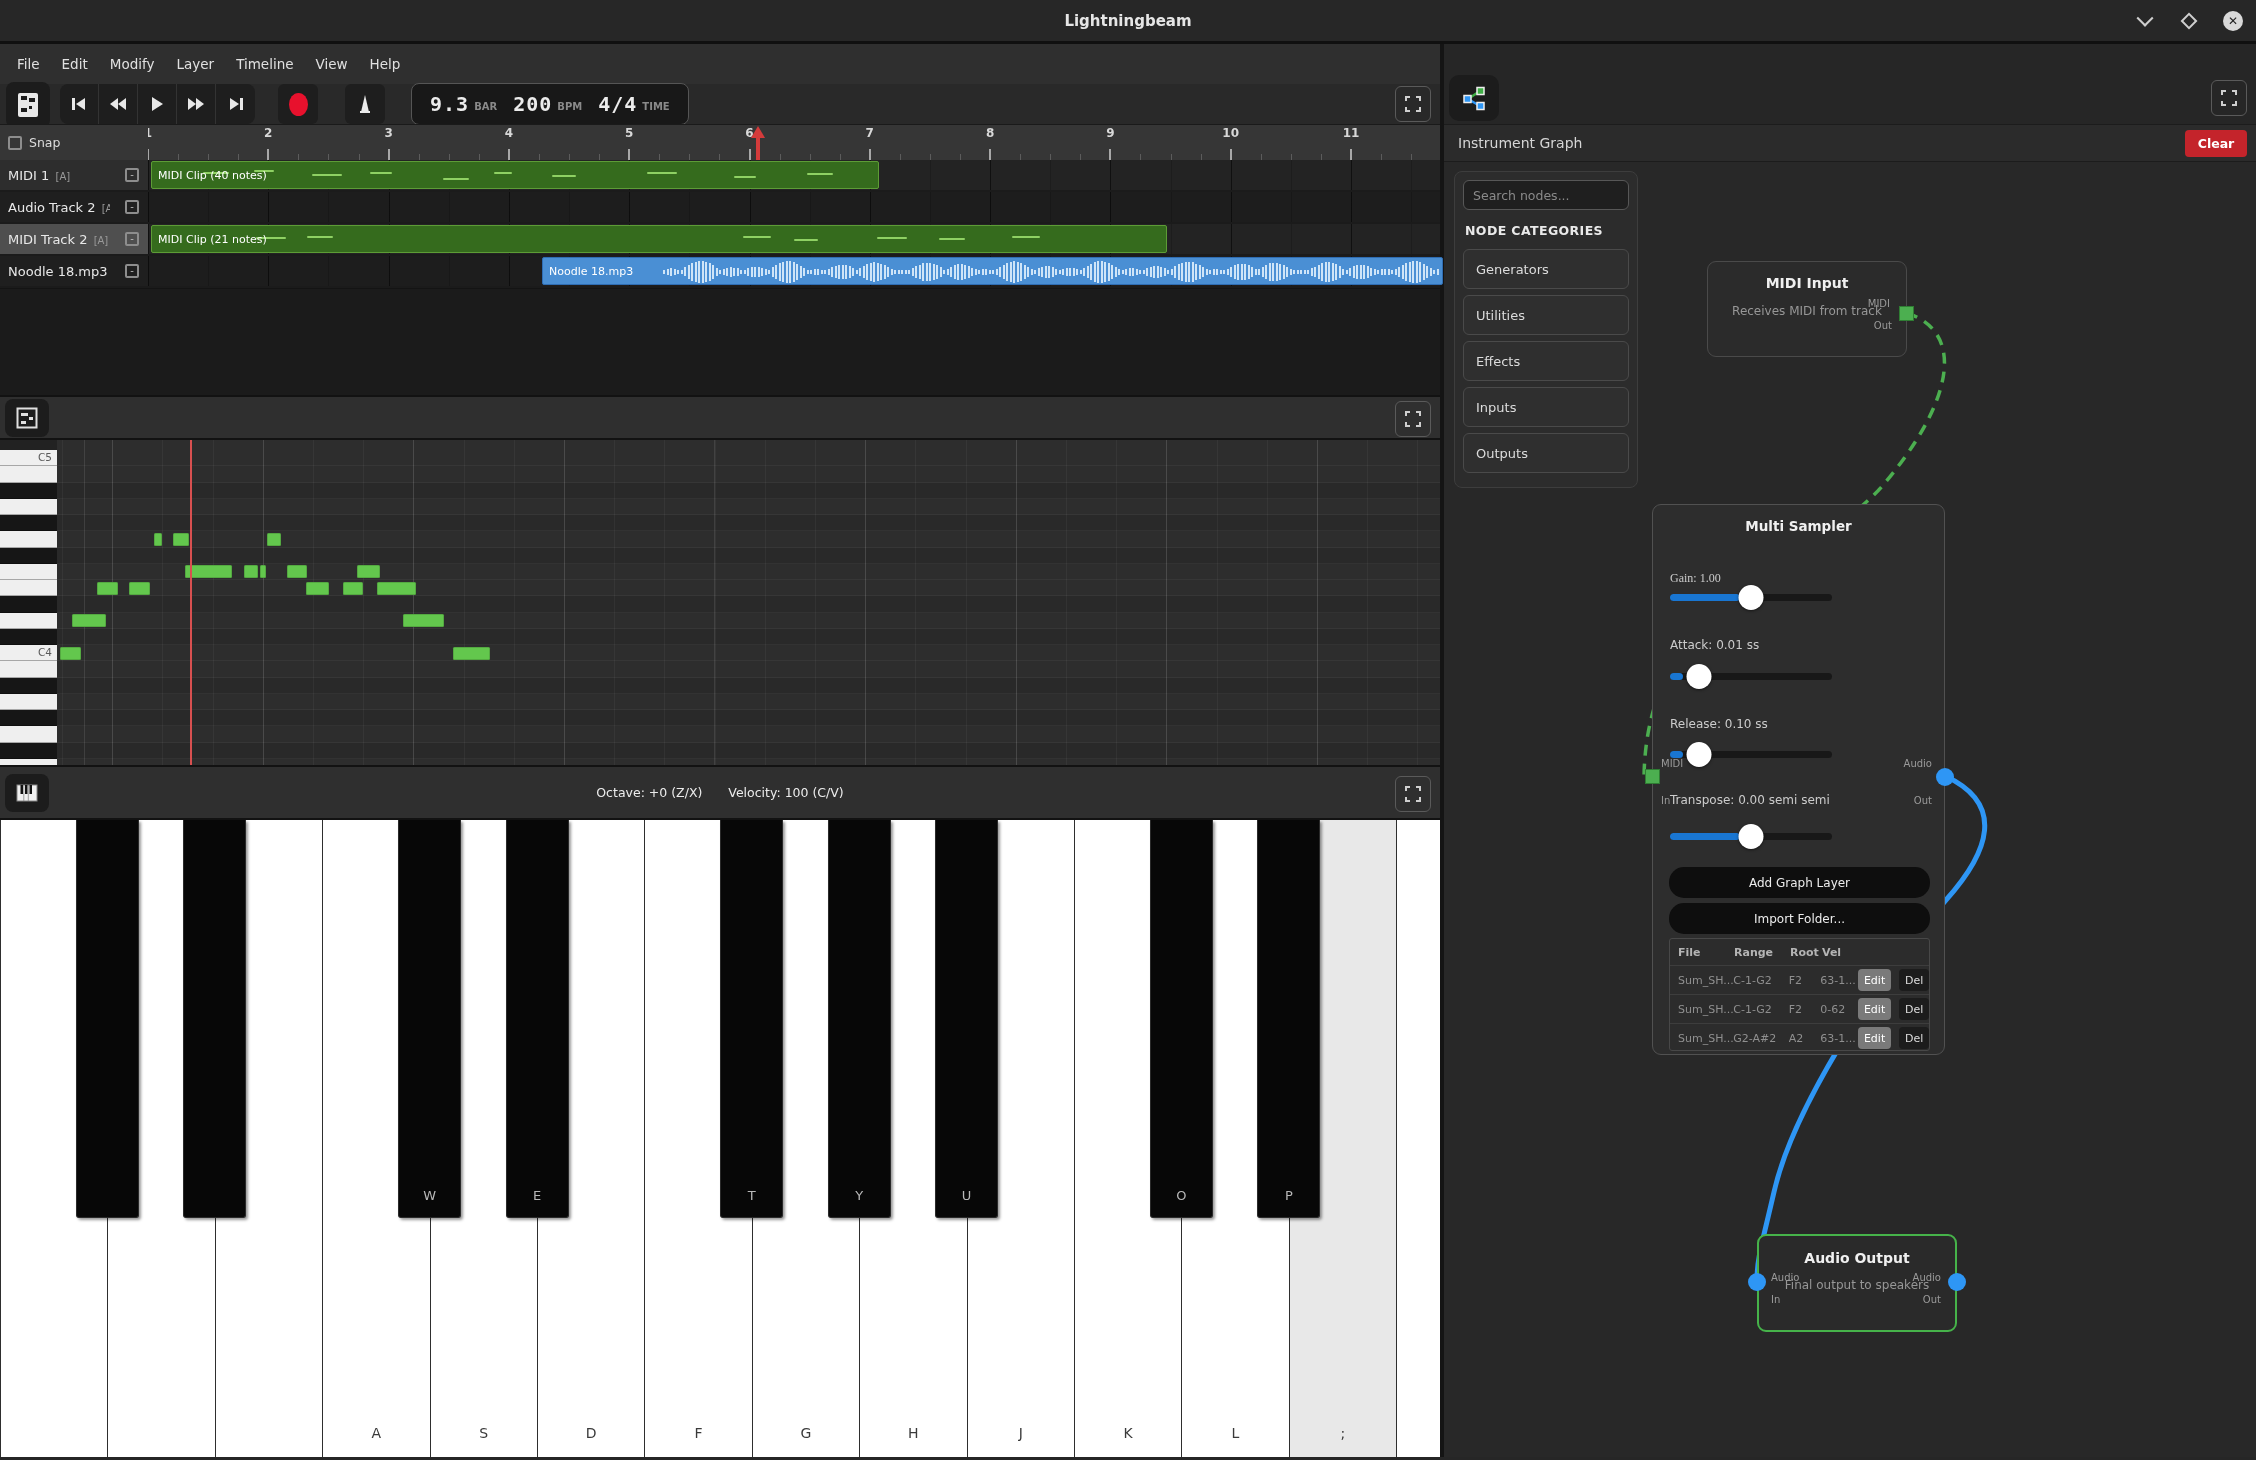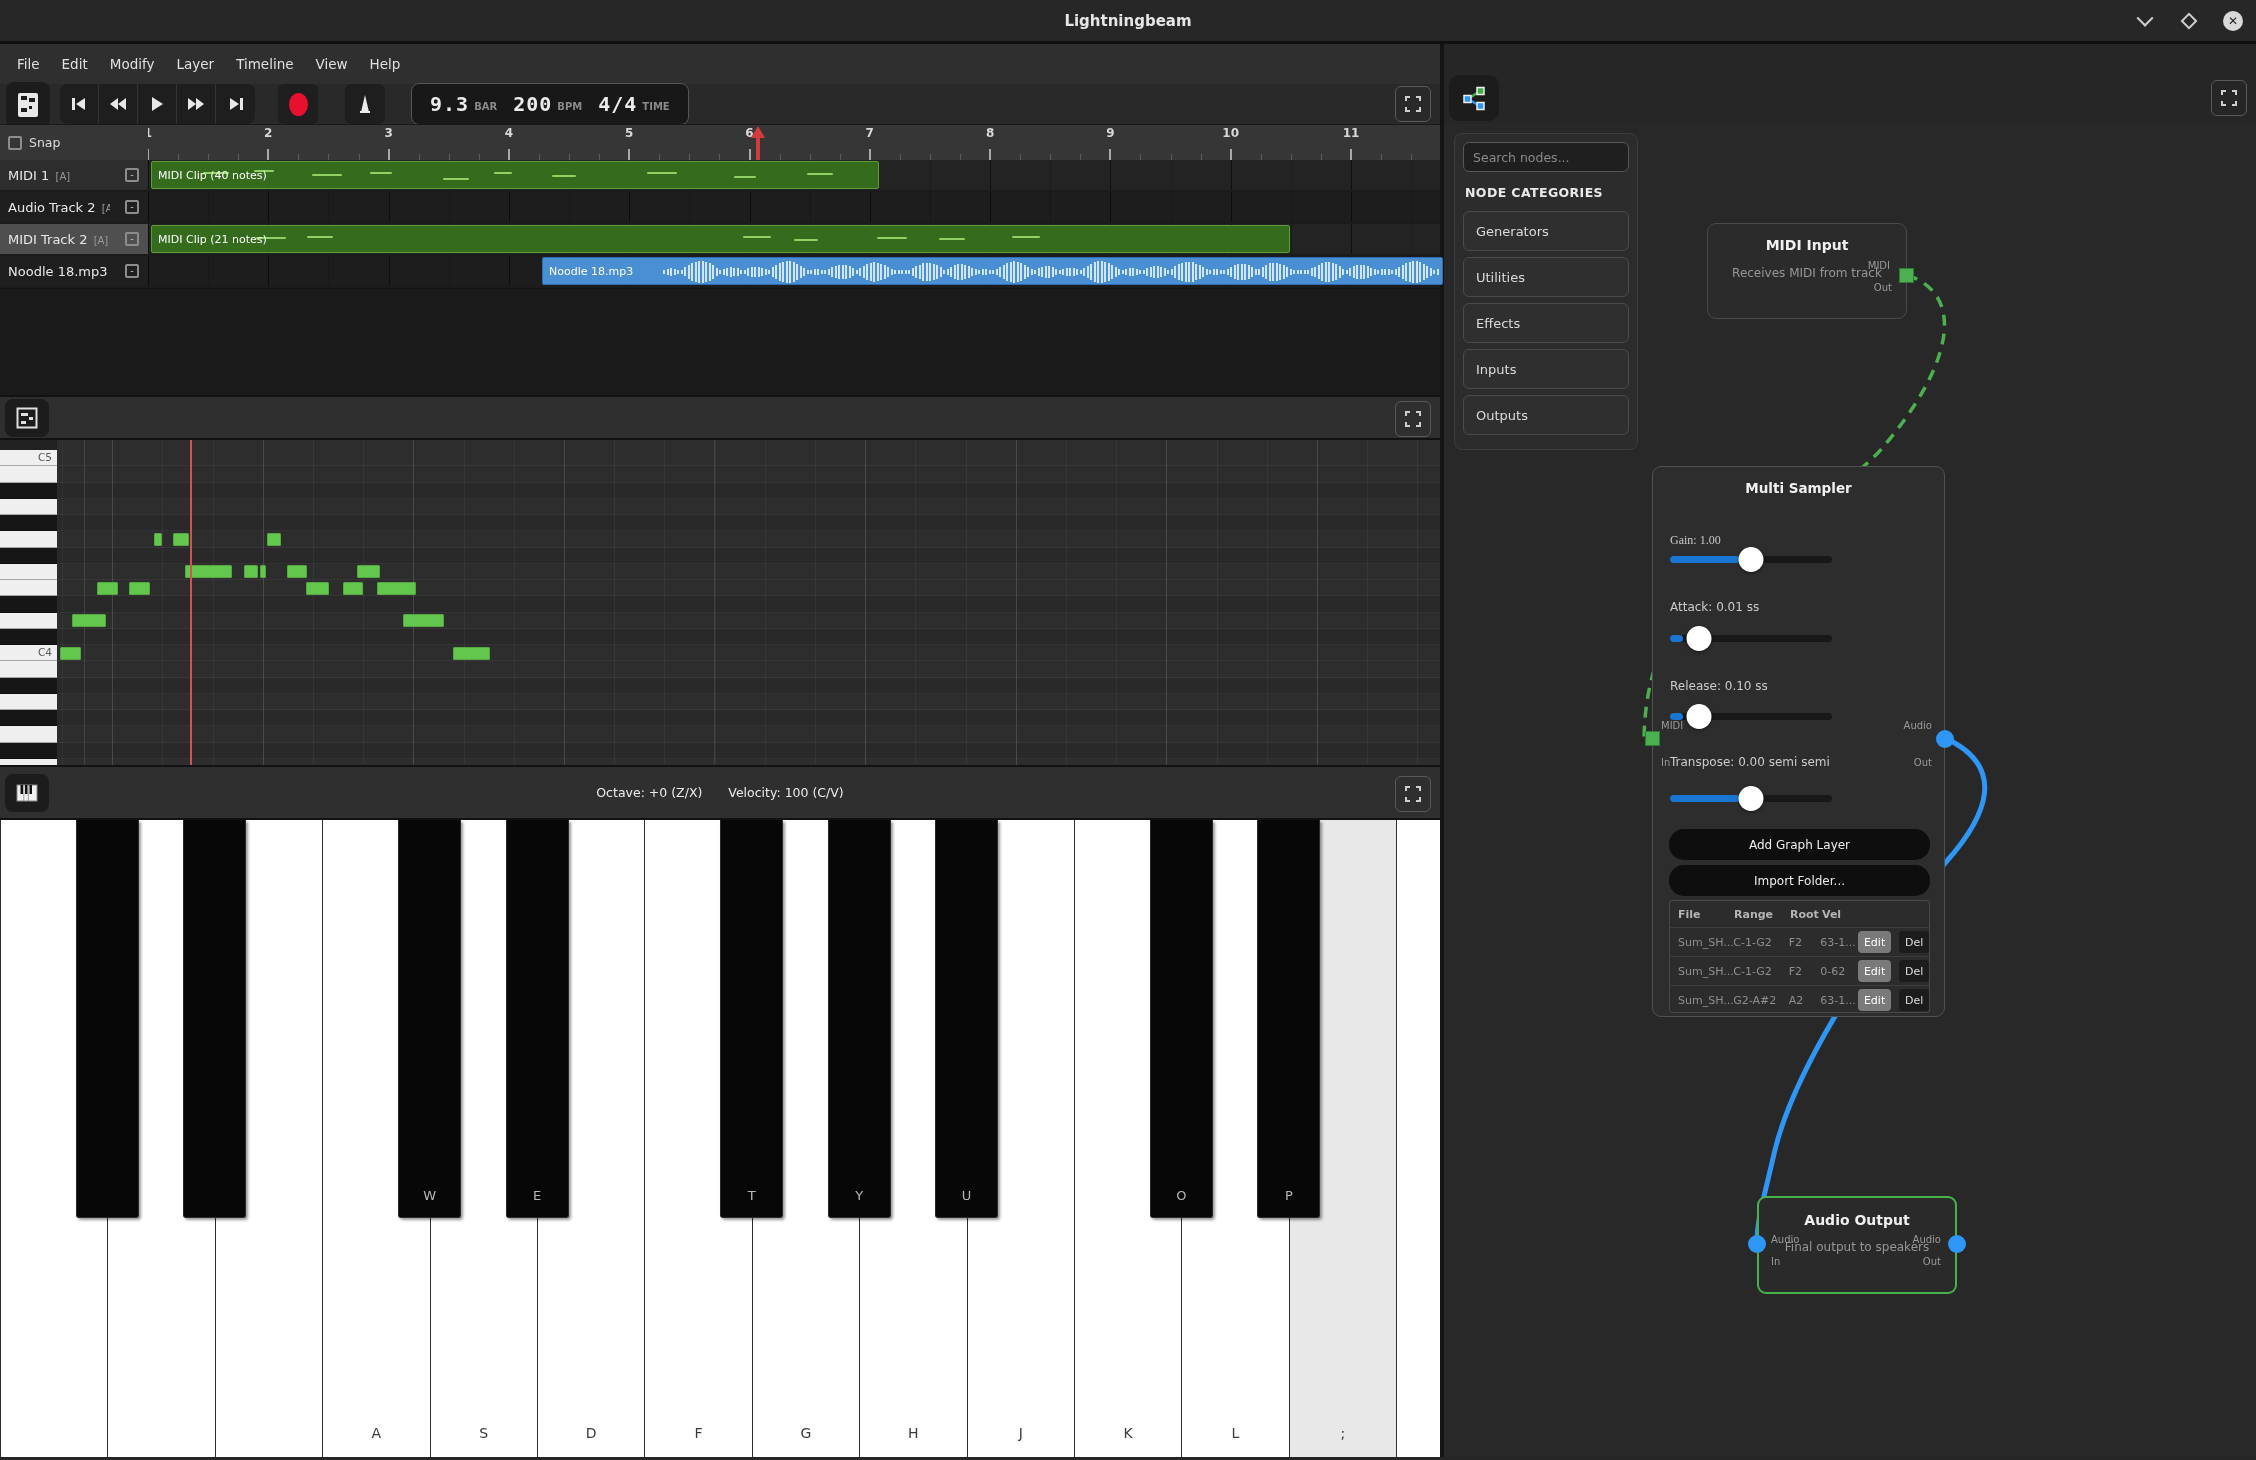--- a/index.html
+++ b/index.html
@@ -345,21 +345,21 @@
             <span class="tminus">-</span>
           </div>
           <div class="tlane alt"></div>
         </div>
         <div class="trackrow">
           <div class="tlabel sel">
             <span class="tname">MIDI Track 2<span class="ttag"> [A]</span></span>
             <span class="tminus">-</span>
           </div>
           <div class="tlane">
-            <div class="clip midi" style="left: 3px; width: 1139px; padding-left: 27px;">
+            <div class="clip midi" style="left: 3px; width: 1016px; padding-left: 27px;">
               <span class="cliplabel">MIDI Clip (21 notes)</span>
               <span class="dash" style="left: 103.6px; top: 11px; width: 30px;"></span>
               <span class="dash" style="left: 155.4px; top: 9.6px; width: 26px;"></span>
               <span class="dash" style="left: 590.52px; top: 10px; width: 28px;"></span>
               <span class="dash" style="left: 642.32px; top: 12.8px; width: 24px;"></span>
               <span class="dash" style="left: 725.2px; top: 10.6px; width: 30px;"></span>
               <span class="dash" style="left: 787.36px; top: 12.4px; width: 26px;"></span>
               <span class="dash" style="left: 859.88px; top: 10px; width: 28px;"></span>
             </div>
           </div>
@@ -796,20 +796,24 @@
     </div>
     <div class="fsbtn2">
       <svg width="16" height="16" viewBox="0 0 16 16" fill="none" stroke="#cfcfcf" stroke-width="2">
             <path d="M1 5 V1 H5"></path>
             <path d="M11 1 H15 V5"></path>
             <path d="M15 11 V15 H11"></path>
             <path d="M5 15 H1 V11"></path>
           </svg>
     </div>
   </div>
+  <div class="rheader">
+    <span class="htitle">Instrument Graph</span>
+    <button class="clearbtn">Clear</button>
+  </div>
 
   <div class="canvas">
     <svg class="wires" width="808" height="1298" viewBox="0 0 808 1298">
       <path d="M463,151 C525,172 505,245 440,322 C372,403 200,430 200,619" fill="none" stroke="#4caf50" stroke-width="3.5" stroke-dasharray="11 8"></path>
       <path d="M501,614 C562,642 545,690 502,738 C428,822 348,950 330,1030 C318,1082 313,1096 313,1118" fill="none" stroke="#2e96f5" stroke-width="5"></path>
     </svg>
 
     <div class="sidecard">
       <input class="searchin" type="text" placeholder="Search nodes..." style="">
       <div class="cattitle">NODE CATEGORIES</div>

